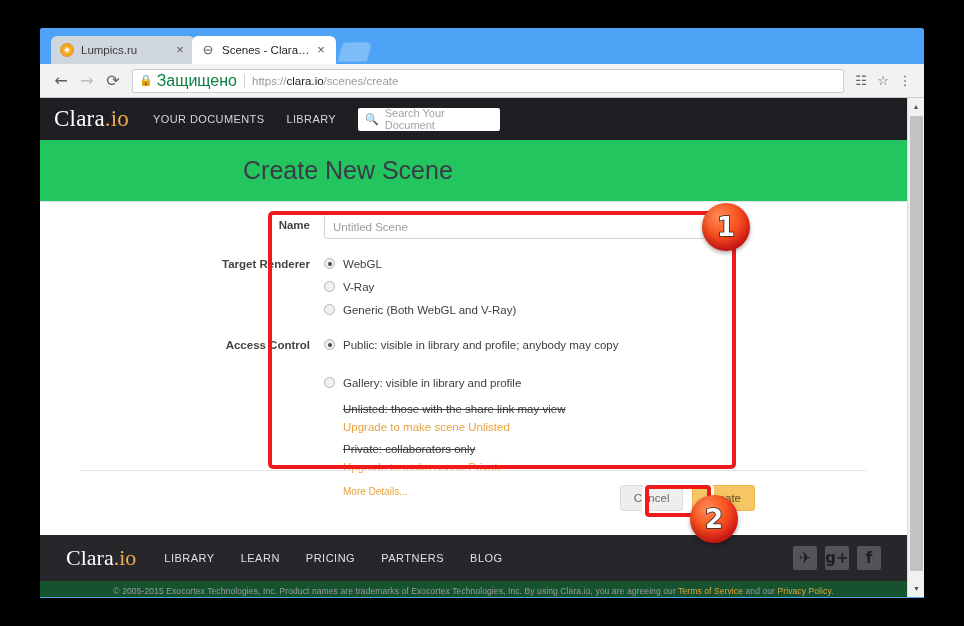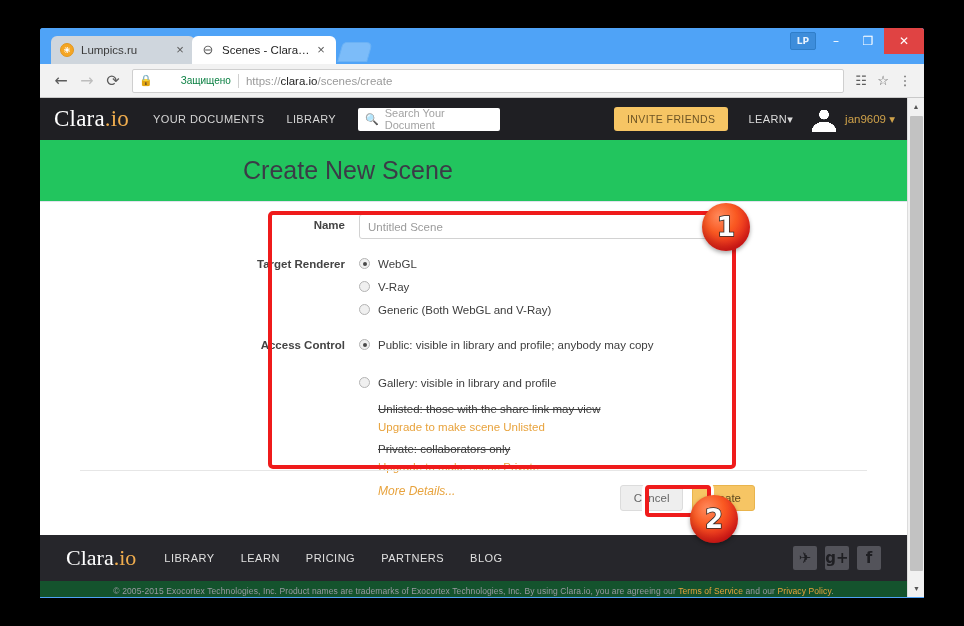--- a/index.html
+++ b/index.html
@@ -159,21 +159,21 @@
     display: flex;
     align-items: center;
     padding: 0 6px;
     font-size: 11.5px;
   }
   #lock-icon {
     color: #0b8043;
     font-size: 11px;
     margin-right: 4px;
   }
-  #secure-text { color: #0b8043; font-size: 10px; margin-left: 24px; }
+  #secure-text { color: #0b8043; font-size: 16px; }
   #omnibox-sep {
     width: 1px; height: 14px;
     background: #d0d0d0;
     margin: 0 7px;
   }
   #url-text { color: #9a9a9a; font-size: 11.5px; }
   #url-text b { color: #222; font-weight: normal; }
   .tool-icon {
     width: 22px; height: 22px;
     display: flex; align-items: center; justify-content: center;
@@ -286,21 +286,20 @@
   #form-area {
     position: relative;
     background: #ffffff;
     padding-top: 12px;
     height: 333px;
   }
   .form-row {
     display: flex;
     align-items: flex-start;
     margin-bottom: 0;
-    padding-left: 35px;
   }
   .form-label {
     width: 284px;
     text-align: right;
     padding-right: 14px;
     font-size: 11.5px;
     color: #444;
     font-weight: bold;
     padding-top: 5px;
   }
@@ -351,26 +350,25 @@
   }
   .upgrade-link {
     font-size: 11.5px;
     color: #e8a33d;
     margin-left: 19px;
     line-height: 18px;
     display: block;
     margin-bottom: 5px;
   }
   #more-details {
-    font-size: 12px;
+    font-size: 10px;
     color: #e8a33d;
     margin-left: 19px;
     display: inline-block;
     margin-top: 2px;
-    font-style: italic;
   }
 
   #form-divider {
     position: absolute;
     left: 40px; right: 40px;
     top: 268px;
     border-top: 1px solid #e6e6e6;
   }
   #btn-row {
     position: absolute;
@@ -530,26 +528,20 @@
       </div>
 
       <div class="tab active" id="tab-1">
         <span class="tab-favicon fav-clara">⊖</span>
         <span class="tab-title">Scenes - Clara.io</span>
         <span class="tab-close">×</span>
       </div>
 
       <div id="new-tab-btn"></div>
 
-      <div id="window-controls">
-        <div class="winbtn" id="btn-lp">LP</div>
-        <div class="winbtn">–</div>
-        <div class="winbtn">❐</div>
-        <div class="winbtn" id="btn-close">✕</div>
-      </div>
     </div>
 
     <div id="toolbar">
       <div class="navbtn">←</div>
       <div class="navbtn disabled">→</div>
       <div class="navbtn">⟳</div>
 
       <div id="omnibox">
         <span id="lock-icon">🔒</span>
         <span id="secure-text">Защищено</span>
@@ -569,26 +561,20 @@
           <div id="brand"><span>Clara</span><span class="io">.io</span></div>
 
           <a class="nav-link">YOUR DOCUMENTS</a>
           <a class="nav-link">LIBRARY</a>
 
           <div id="nav-search">
             <span class="mag">🔍</span>
             <span class="ph">Search Your Document</span>
           </div>
 
-          <div id="nav-right">
-            <div id="invite-friends">INVITE FRIENDS</div>
-            <div id="learn-menu"><span>LEARN</span><span>▾</span></div>
-            <div id="avatar"></div>
-            <div id="username"><span>jan9609</span> <span>▾</span></div>
-          </div>
         </div>
 
         <div id="title-band">
           <h1 id="page-title">Create New Scene</h1>
         </div>
 
         <div id="form-area">
 
           <div class="form-row" style="margin-bottom:14px;">
             <div class="form-label">Name</div>

